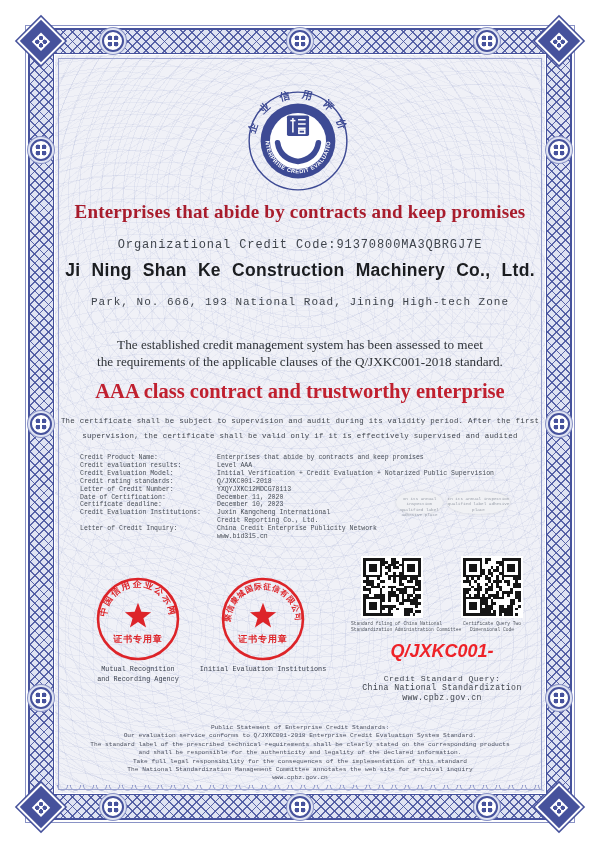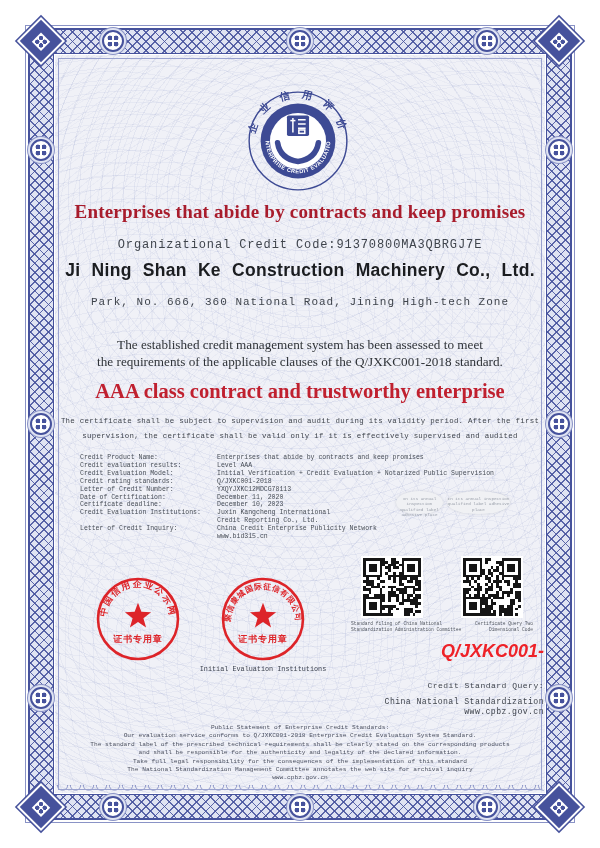--- a/index.html
+++ b/index.html
@@ -76,29 +76,29 @@
       font-family:"Liberation Mono","DejaVu Sans Mono",monospace; }
   .sticker-1 { left:396px; top:491px; width:47px; height:23px; }
   .sticker-2 { left:447px; top:491px; width:63px; height:23px; }
 
   .seal-block { position:absolute; text-align:center; }
   .seal-block-1 { left:77px;  top:576px; width:122px; }
   .seal-block-2 { left:190px; top:576px; width:146px; }
   .seal-block svg { width:86px; height:86px; display:block; margin:0 auto; }
   .seal-caption { margin-top:3px; font-size:6.8px; line-height:9.5px; color:#3e4450; }
 
-  .right-col { position:absolute; left:340px; top:556px; width:204px; text-align:right; }
+  .right-col { position:absolute; left:340px; top:556px; width:204px; text-align:center; }
   .qr-row { display:flex; justify-content:center; gap:18px; }
   .qr-block { width:82px; }
   .qr-box { width:62px; height:62px; margin:0 auto; background:#ffffff; padding:2px; }
   .qr-caption { margin-top:3px; font-size:4.6px; line-height:5.8px; color:#555a63; white-space:nowrap;
       font-family:"Liberation Mono","DejaVu Sans Mono",monospace; }
   .std-number { margin-top:9px; font-size:18px; font-weight:bold; font-style:italic; color:#ee2228; line-height:19px; }
-  .query-label { margin-top:20px; font-size:8px; color:#3f444c; letter-spacing:.5px; }
-  .query-lines { margin-top:7px; font-size:8.2px; color:#3f444c; line-height:10.5px; letter-spacing:.4px; }
+  .query-label { margin-top:13px; font-size:8px; color:#3f444c; letter-spacing:.5px; }
+  .query-lines { margin-top:0; font-size:8.2px; color:#3f444c; line-height:10.5px; letter-spacing:.4px; }
 
   .footer { position:absolute; left:40px; right:40px; top:724px; text-align:center;
       font-size:6.2px; line-height:8.4px; color:#4c5160; }
 </style>
 </head>
 <body>
 
 <div class="page">
 
   <div class="inner-bg"></div>
@@ -165,21 +165,21 @@
 
   <div class="abs cert-title">Enterprises that abide by contracts and keep promises</div>
 
   <div class="abs code-line mono">
     <span>Organizational Credit Code:</span><span>91370800MA3QBRGJ7E</span>
   </div>
 
   <div class="abs company">Ji Ning Shan Ke Construction Machinery Co., Ltd.</div>
 
   <div class="abs address mono">
-    <div>Park, No. 666, 360 National Road, Jining High-tech Zone</div>
+    <div>Park, No. 666, 193 National Road, Jining High-tech Zone</div>
   </div>
 
   <div class="abs assessment serif">
     <div>The established credit management system has been assessed to meet</div>
     <div>the requirements of the applicable clauses of the Q/JXKC001-2018 standard.</div>
   </div>
 
   <div class="abs grade-title">AAA class contract and trustworthy enterprise</div>
 
   <div class="abs supervision mono">
@@ -246,20 +246,24 @@
   <div class="seal-block seal-block-1">
     <svg viewBox="0 0 100 100">
       <circle cx="50" cy="50" r="46.5" fill="none" stroke="#dd2429" stroke-width="3"></circle>
       <path id="sealArc1" d="M 18,68 A 37,37 0 1 1 82,68" fill="none"></path>
       <text font-size="10.5" fill="#dd2429" font-weight="bold" style="letter-spacing:2px;">
         <textPath href="#sealArc1" startOffset="50%" text-anchor="middle">中国信用企业公示网</textPath>
       </text>
       <polygon fill="#dd2429" points="50,31 53.9,41.7 65.2,42.1 56.3,49 59.4,59.9 50,53.6 40.6,59.9 43.7,49 34.8,42.1 46.1,41.7"></polygon>
       <text x="50" y="77" font-size="10.5" fill="#dd2429" font-weight="bold" text-anchor="middle" style="letter-spacing:1px;">证书专用章</text>
     </svg>
+    <div class="seal-caption mono">
+      <div>Mutual Recognition</div>
+      <div>and Recording Agency</div>
+    </div>
   </div>
 
   <div class="seal-block seal-block-2">
     <svg viewBox="0 0 100 100">
       <circle cx="50" cy="50" r="46.5" fill="none" stroke="#dd2429" stroke-width="3"></circle>
       <path id="sealArc2" d="M 16,70 A 38,38 0 1 1 84,70" fill="none"></path>
       <text font-size="9" fill="#dd2429" font-weight="bold" style="letter-spacing:1px;">
         <textPath href="#sealArc2" startOffset="50%" text-anchor="middle">聚信康城国际征信有限公司</textPath>
       </text>
       <polygon fill="#dd2429" points="50,31 53.9,41.7 65.2,42.1 56.3,49 59.4,59.9 50,53.6 40.6,59.9 43.7,49 34.8,42.1 46.1,41.7"></polygon>

